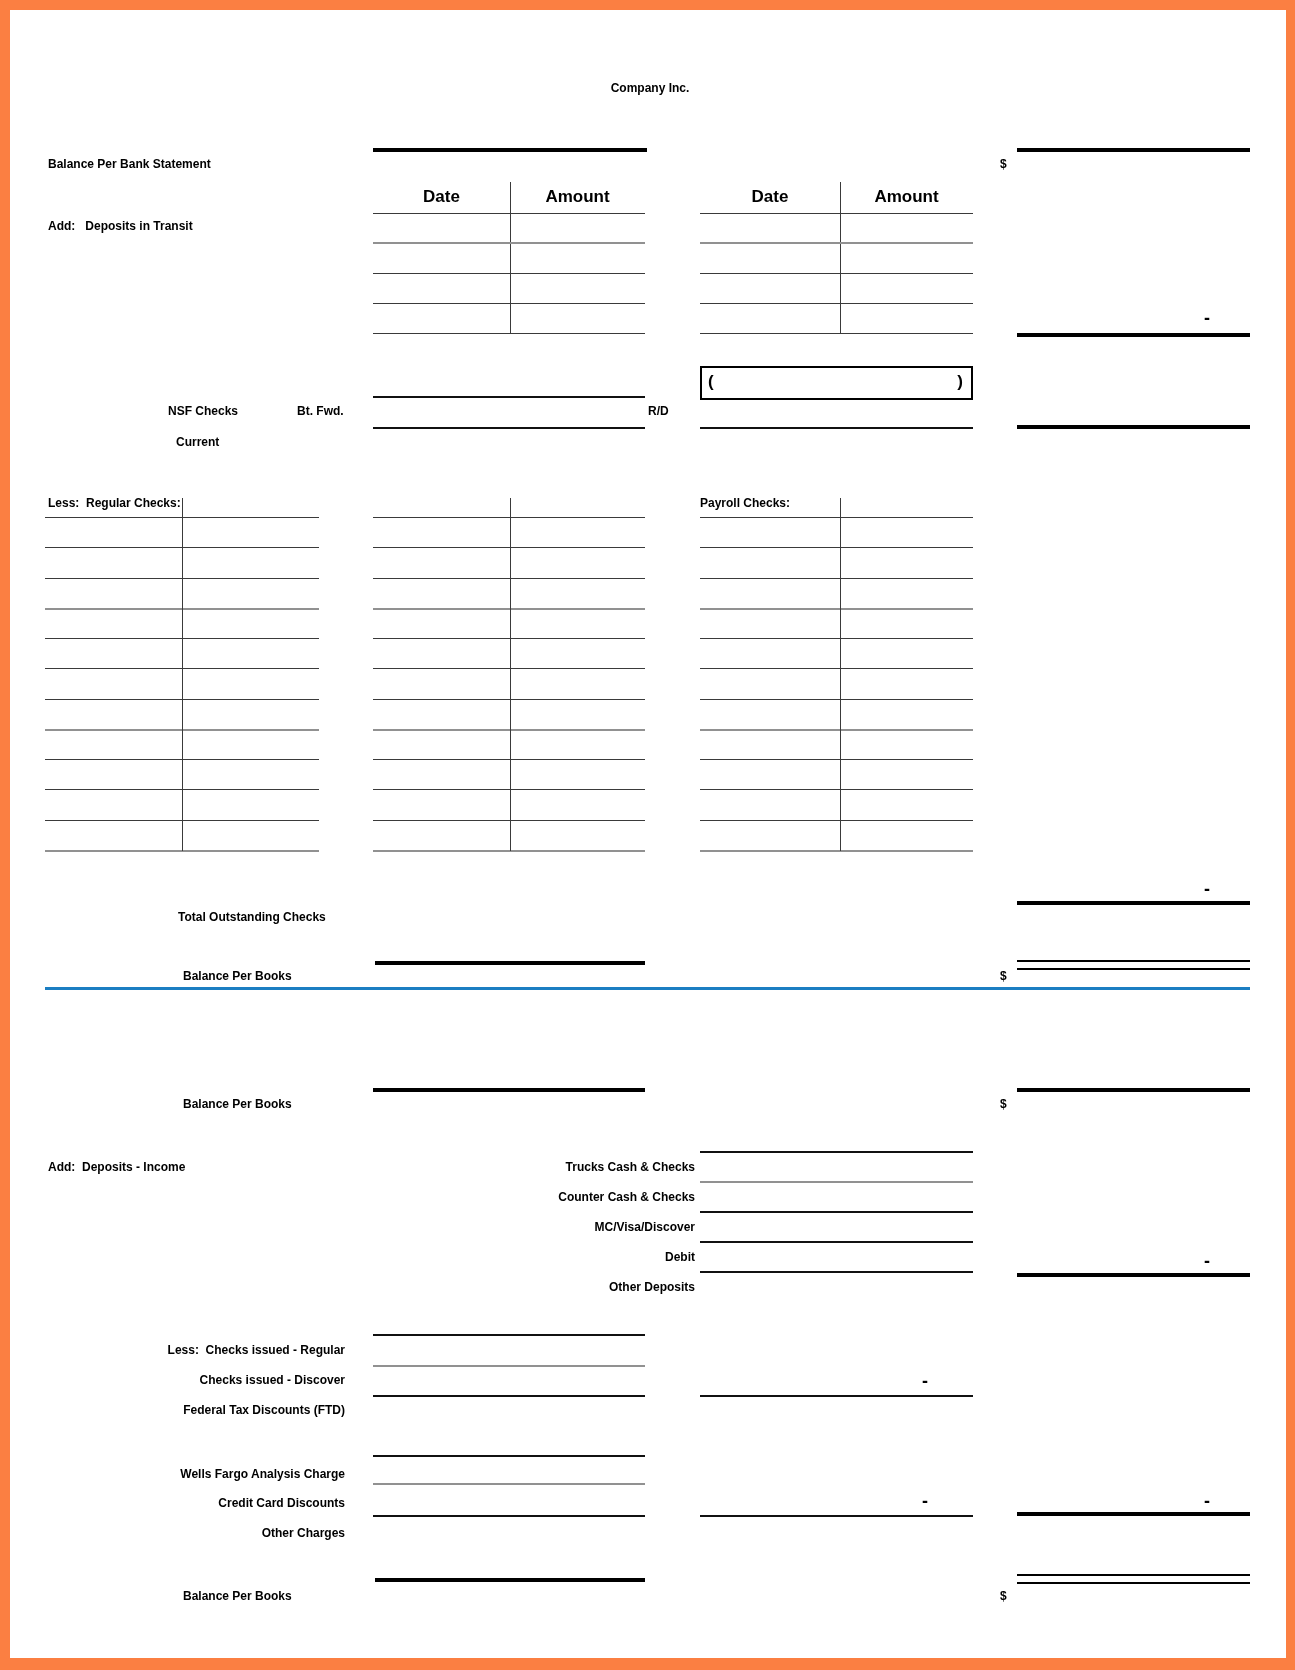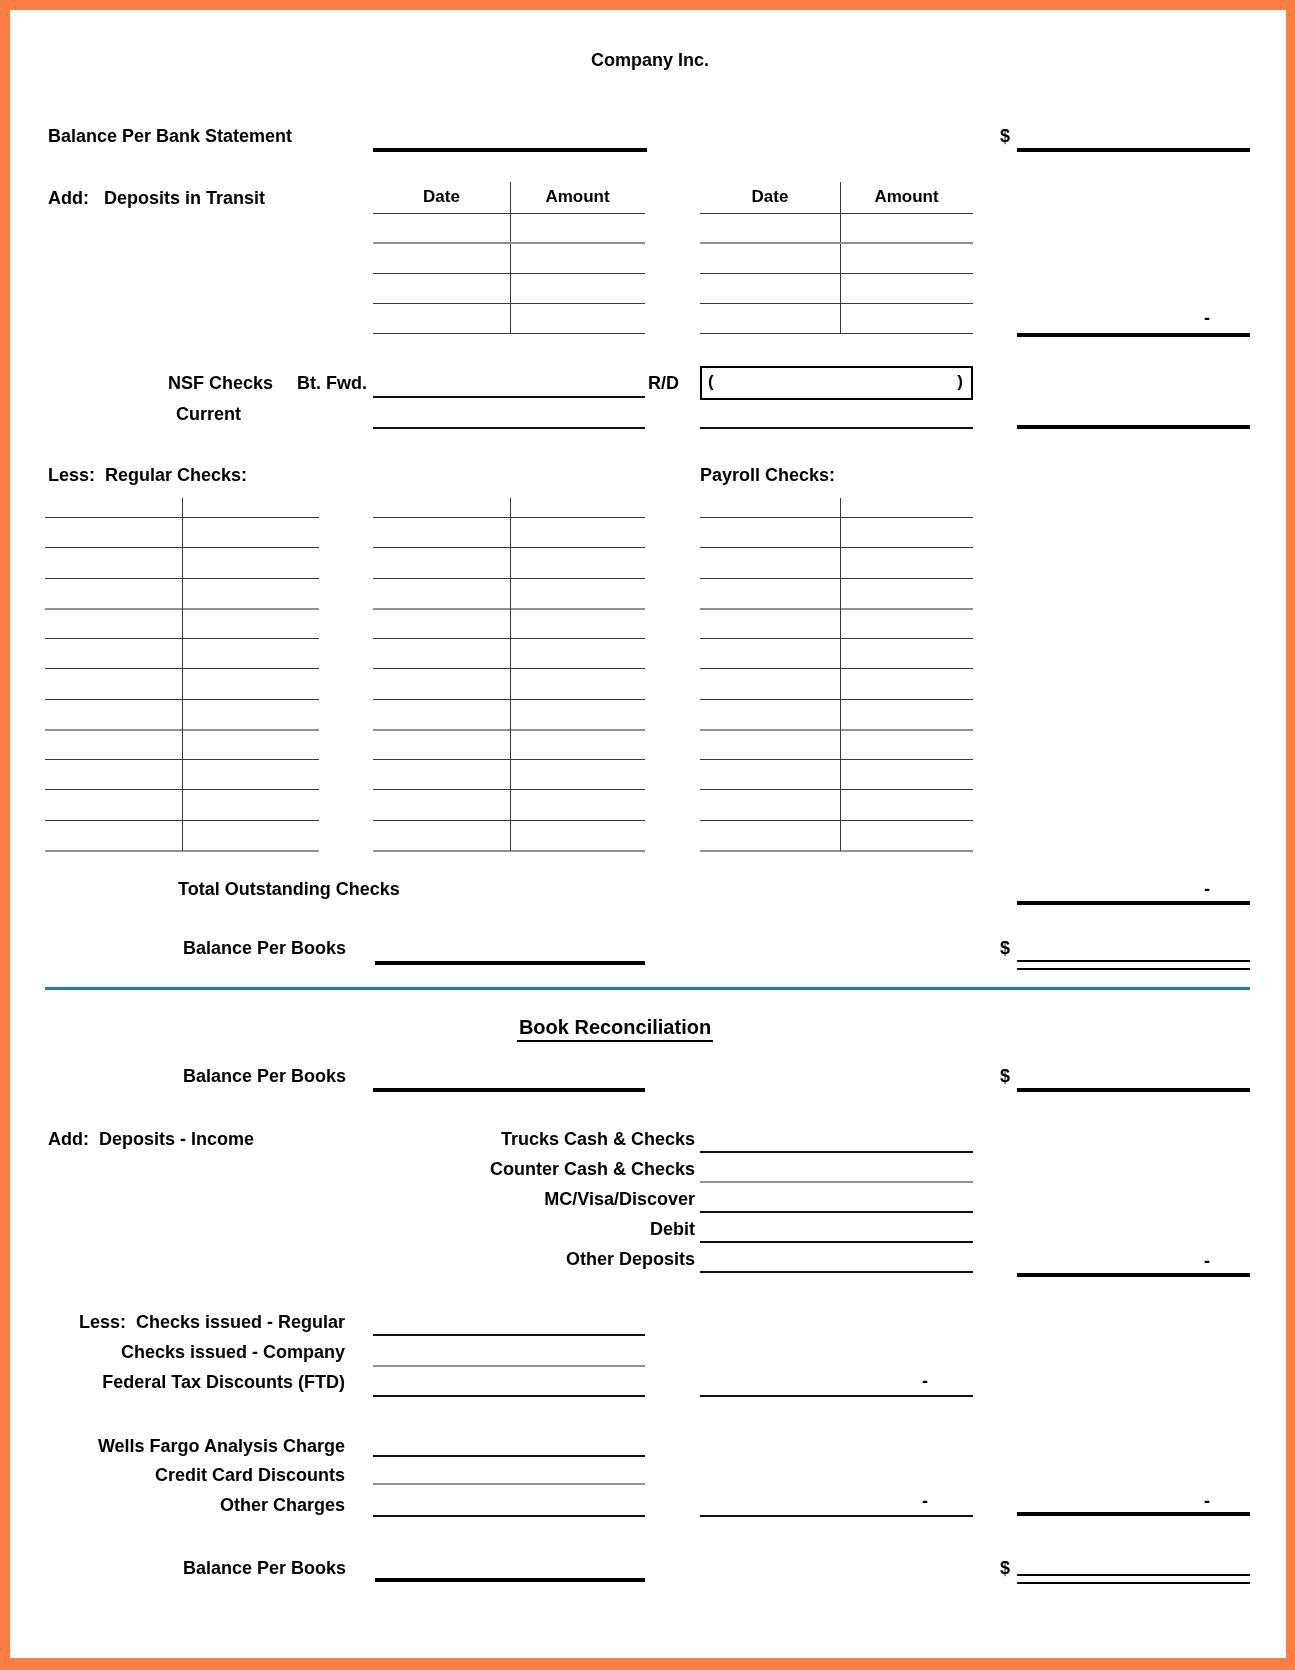--- a/index.html
+++ b/index.html
@@ -2,21 +2,21 @@
 <html><head>
 <meta charset="utf-8">
 <style>
   html,body{margin:0;padding:0;background:#e8e8e8;}
   .canvas{
     position:relative;width:1295px;height:1670px;
     background:#FB7F42;overflow:hidden;
     font-family:"Liberation Sans",sans-serif;font-weight:bold;color:#000;
   }
   .page{position:absolute;left:10px;top:10px;width:1276px;height:1648px;background:#ffffff;}
-  .lbl{position:absolute;font-size:18px;line-height:22px;white-space:pre;}
+  .lbl{position:absolute;font-size:12px;line-height:22px;white-space:pre;margin-top:28px;}
   .c{text-align:center;}
   .r{text-align:right;}
   .ln{position:absolute;}
   .thin{height:1px;background:#3a3a3a;}
   .med{height:2px;background:#111;}
   .gray{height:2px;background:#919191;}
   .thick{height:4px;background:#000;}
   .blue{height:3px;background:#1B7EC2;}
   .dbl{position:absolute;height:6px;border-top:2px solid #000;border-bottom:2px solid #000;}
   .dash{position:absolute;width:30px;text-align:center;font-size:18px;line-height:22px;}
@@ -135,21 +135,20 @@
   <div class="dash" style="left:1192px;top:878px">-</div>
   <div class="ln thick" style="left:1017px;top:901px;width:233px"></div>
 
   <div class="lbl" style="left:183px;top:937px">Balance Per Books</div>
   <div class="ln thick" style="left:375px;top:961px;width:270px"></div>
   <div class="lbl" style="left:1000px;top:937px">$</div>
   <div class="dbl" style="left:1017px;top:960px;width:233px"></div>
 
   <div class="ln blue" style="left:45px;top:987px;width:1205px"></div>
 
-  <div class="booktitle" style="left:365px;top:1014px;width:500px"><span>Book Reconciliation</span></div>
 
   <div class="lbl" style="left:183px;top:1065px">Balance Per Books</div>
   <div class="ln thick" style="left:373px;top:1088px;width:272px"></div>
   <div class="lbl" style="left:1000px;top:1065px">$</div>
   <div class="ln thick" style="left:1017px;top:1088px;width:233px"></div>
 
   <div class="lbl" style="left:48px;top:1128px">Add:  Deposits - Income</div>
   <div class="lbl r" style="left:380px;top:1128px;width:315px">Trucks Cash &amp; Checks</div>
   <div class="lbl r" style="left:380px;top:1158px;width:315px">Counter Cash &amp; Checks</div>
   <div class="lbl r" style="left:380px;top:1188px;width:315px">MC/Visa/Discover</div>
@@ -157,21 +156,21 @@
   <div class="lbl r" style="left:380px;top:1248px;width:315px">Other Deposits</div>
   <div class="ln med" style="left:700px;top:1151px;width:273px"></div>
   <div class="ln gray" style="left:700px;top:1181px;width:273px"></div>
   <div class="ln med" style="left:700px;top:1211px;width:273px"></div>
   <div class="ln med" style="left:700px;top:1241px;width:273px"></div>
   <div class="ln med" style="left:700px;top:1271px;width:273px"></div>
   <div class="dash" style="left:1192px;top:1250px">-</div>
   <div class="ln thick" style="left:1017px;top:1273px;width:233px"></div>
 
   <div class="lbl r" style="left:60px;top:1311px;width:285px">Less:  Checks issued - Regular</div>
-  <div class="lbl r" style="left:60px;top:1341px;width:285px">Checks issued - Company</div>
+  <div class="lbl r" style="left:60px;top:1341px;width:285px">Checks issued - Discover</div>
   <div class="lbl r" style="left:60px;top:1371px;width:285px">Federal Tax Discounts (FTD)</div>
   <div class="ln med" style="left:373px;top:1334px;width:272px"></div>
   <div class="ln gray" style="left:373px;top:1365px;width:272px"></div>
   <div class="ln med" style="left:373px;top:1395px;width:272px"></div>
   <div class="dash" style="left:910px;top:1370px">-</div>
   <div class="ln med" style="left:700px;top:1395px;width:273px"></div>
 
   <div class="lbl r" style="left:60px;top:1435px;width:285px">Wells Fargo Analysis Charge</div>
   <div class="lbl r" style="left:60px;top:1464px;width:285px">Credit Card Discounts</div>
   <div class="lbl r" style="left:60px;top:1494px;width:285px">Other Charges</div>

